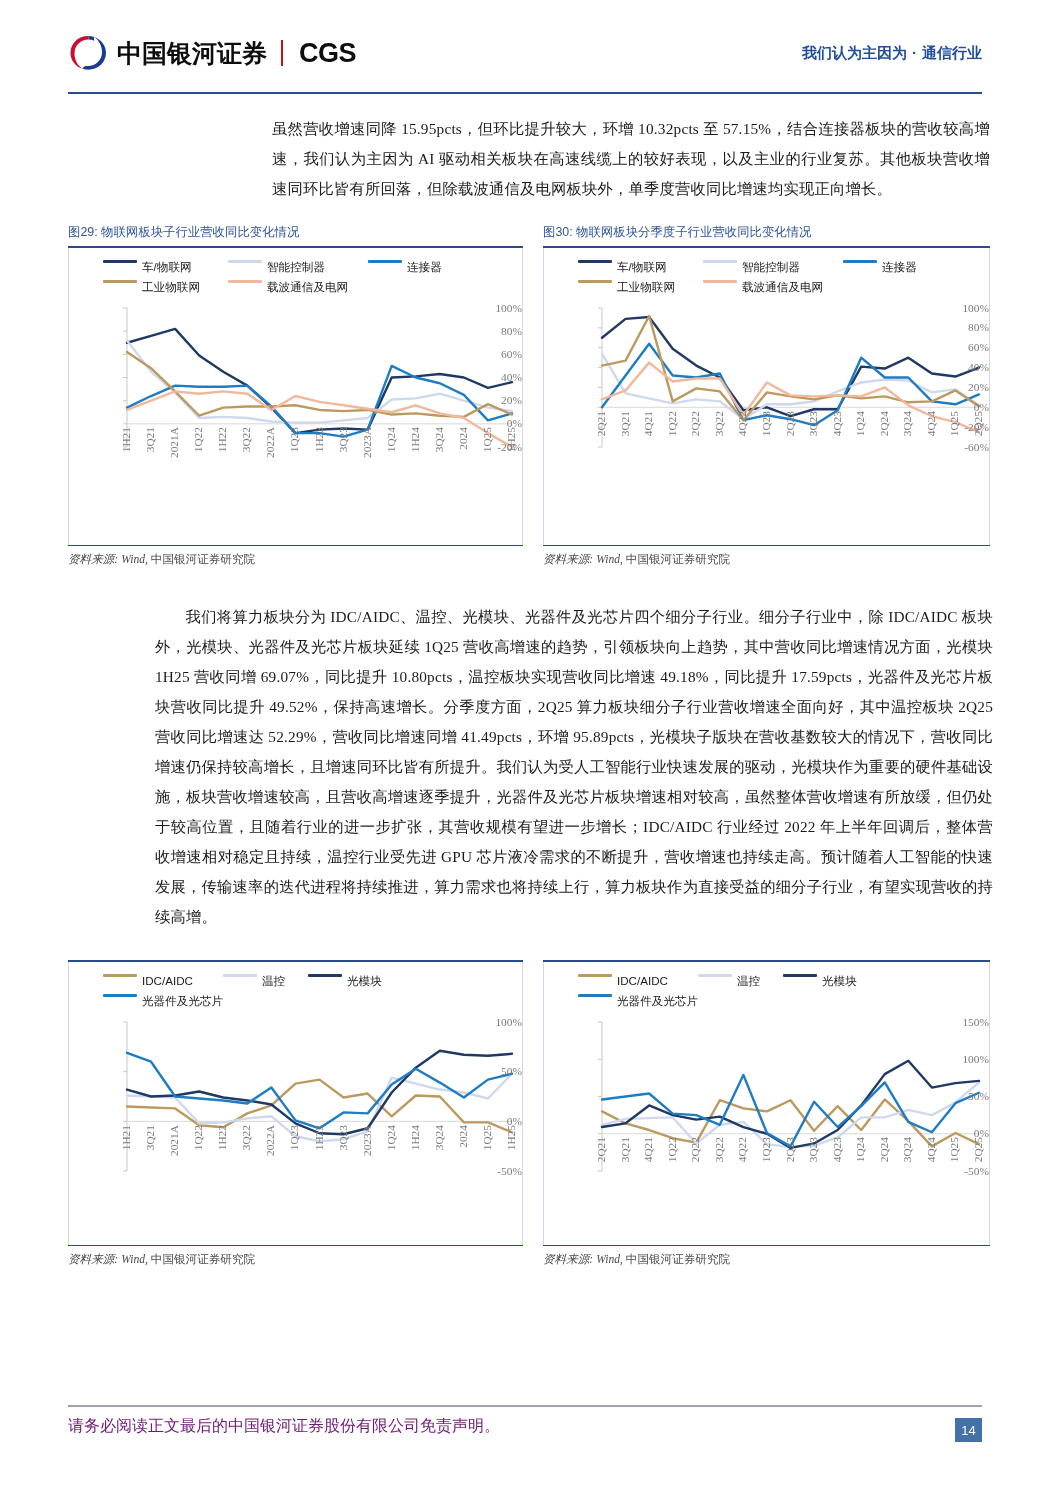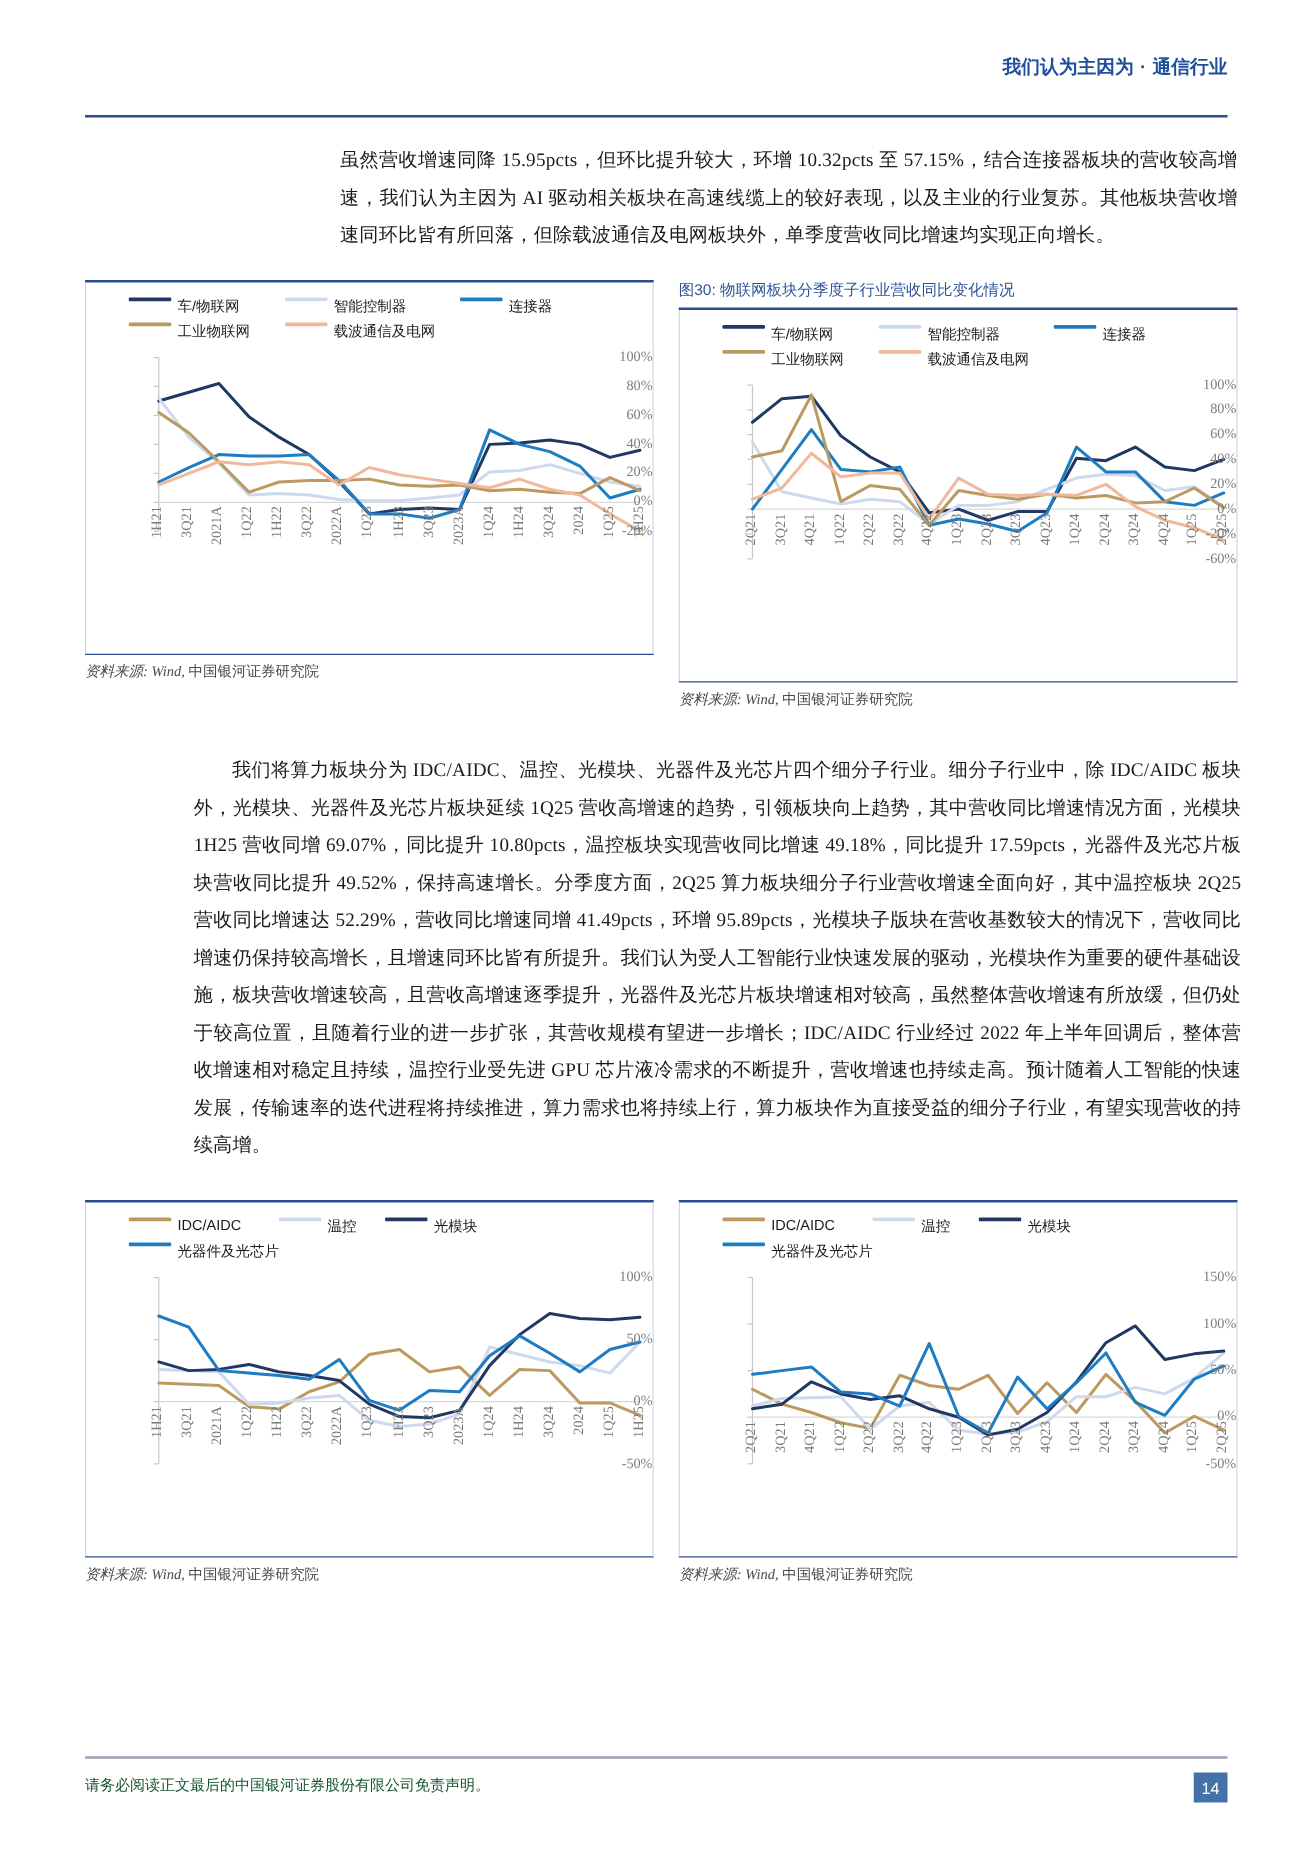--- a/index.html
+++ b/index.html
@@ -73,43 +73,60 @@
     position:absolute;top:0;
     font-family:"Liberation Serif","DejaVu Serif",serif;
     font-size:11.4px;color:#7b7b7b;white-space:nowrap;
     writing-mode:vertical-rl;transform:rotate(180deg);
     transform-origin:center;
   }
   svg{display:block;}
 
   
   .foot-rule{position:absolute;left:68px;right:68px;bottom:78px;height:1.6px;background:#9aa4b4;}
-  .foot-txt{position:absolute;left:68px;bottom:48px;font-size:12px;color:#14532d;}
+  .foot-txt{position:absolute;left:68px;bottom:48px;font-size:16px;color:#701a75;}
   .pagenum{
     position:absolute;right:68px;bottom:43px;width:27px;height:24px;
     background:#4472a8;color:#fff;
     font-family:"Liberation Sans","DejaVu Sans",sans-serif;font-size:13px;
     display:flex;align-items:center;justify-content:center;
   }
 </style>
 </head>
 <body>
 
 <div class="page">
 
   <div class="header">
+    <div class="logo-wrap">
+      <div class="logo-mark">
+        <svg width="40" height="40" viewBox="0 0 40 40">
+          <path d="M20.5 3 C10 3 2.5 10.5 2.5 20 C2.5 27.5 7.5 33.5 14.5 35.8 C9.5 32.5 6.5 27 6.5 20.6 C6.5 12.4 12.8 6.6 20.5 6.6 Z" fill="#c8102e"></path>
+          <path d="M14.5 35.8 C16.4 36.4 18.4 36.7 20.4 36.7 C30.5 36.7 38 29.2 38 19.8 C38 12.2 33 6.2 26 3.9 C31 7.2 34 12.7 34 19.1 C34 27.3 27.7 33.1 20 33.1 C17.9 33.1 16.1 32.6 14.5 35.8 Z" fill="#1a3d8f"></path>
+          <path d="M26 3.9 C24.2 3.3 22.3 3 20.5 3 L20.5 6.6 C22.5 6.6 24.3 7 26 7.8 Z" fill="#1a3d8f"></path>
+          <ellipse cx="20.3" cy="19.9" rx="5.4" ry="6.6" fill="none" stroke="#ffffff" stroke-width="2.6"></ellipse>
+        </svg>
+      </div>
+      <span class="logo-cn">中国银河证券</span>
+      <span class="logo-div"></span>
+      <span class="logo-cgs">CGS</span>
+    </div>
     <div class="hdr-right">
       <span>我们认为主因为</span><span class="sep">·</span><span>通信行业</span>
     </div>
     <div class="hdr-rule"></div>
   </div>
 
   <div class="para" style="left:272px;top:114px;width:718px;">虽然营收增速同降 15.95pcts，但环比提升较大，环增 10.32pcts 至 57.15%，结合连接器板块的营收较高增速，我们认为主因为 AI 驱动相关板块在高速线缆上的较好表现，以及主业的行业复苏。其他板块营收增速同环比皆有所回落，但除载波通信及电网板块外，单季度营收同比增速均实现正向增长。</div>
 
   <div class="fig" style="left:68px;top:224px;width:455px;">
+    <div class="fig-title">
+      <span>图29:</span>
+      <span>物联网板块子行业营收同比变化情况</span>
+    </div>
     <div class="fig-rule"></div>
     <div class="fig-body" style="height:297px;">
       <div class="legend">
         <div class="lg-item" style="width:125px">
             <span class="lg-line" style="background:#1F3864"></span>
             <span class="lg-txt">车/物联网</span>
           </div>
         <div class="lg-item" style="width:140px">
             <span class="lg-line" style="background:#CFD9ED"></span>
             <span class="lg-txt">智能控制器</span>

